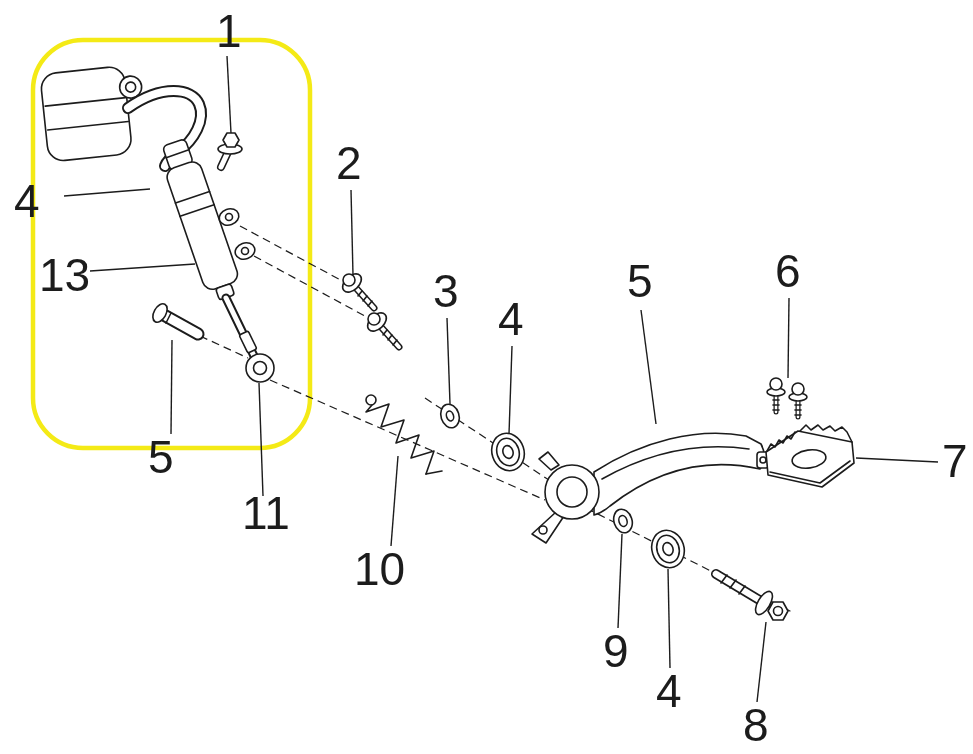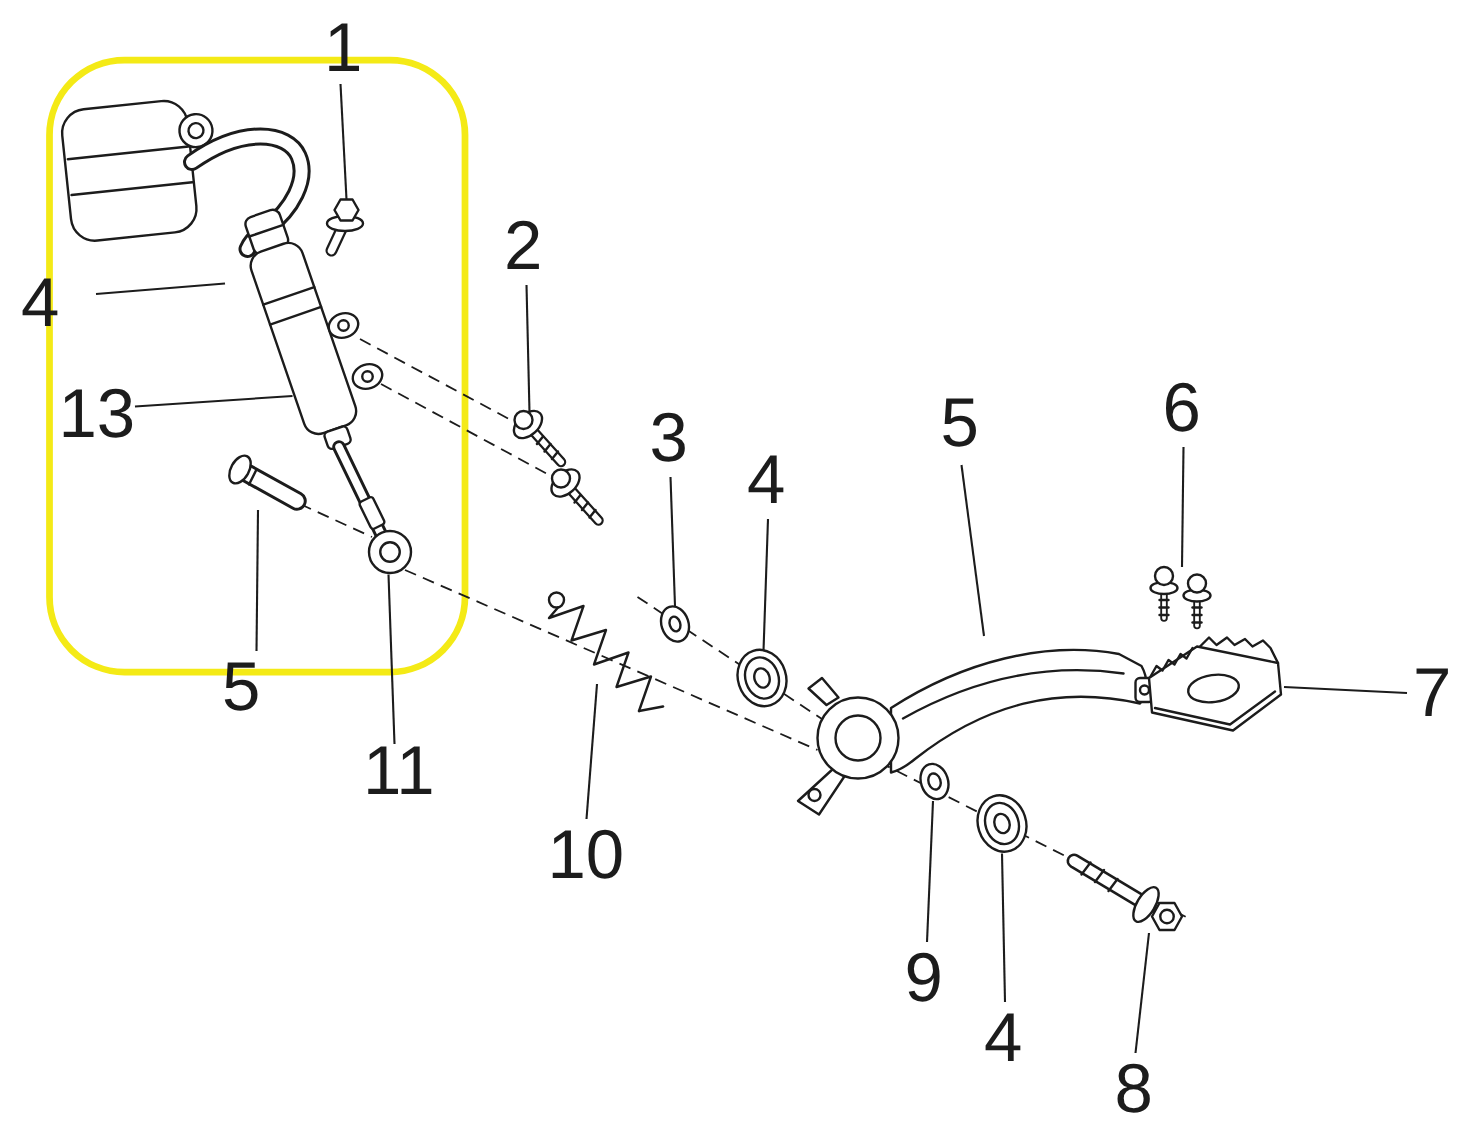--- a/index.html
+++ b/index.html
@@ -206,18 +206,18 @@
   <div class="callout" style="left:216px;top:8px;">1</div>
   <div class="callout" style="left:336px;top:140px;">2</div>
   <div class="callout" style="left:433px;top:268px;">3</div>
   <div class="callout" style="left:498px;top:296px;">4</div>
   <div class="callout" style="left:627px;top:258px;">5</div>
   <div class="callout" style="left:775px;top:248px;">6</div>
   <div class="callout" style="left:942px;top:438px;">7</div>
   <div class="callout" style="left:743px;top:702px;">8</div>
   <div class="callout" style="left:603px;top:628px;">9</div>
   <div class="callout" style="left:656px;top:668px;">4</div>
-  <div class="callout" style="left:365px;top:546px;text-align:center;">10</div>
+  <div class="callout" style="left:354px;top:546px;text-align:center;">10</div>
   <div class="callout" style="left:242px;top:490px;">11</div>
   <div class="callout" style="left:148px;top:434px;">5</div>
   <div class="callout" style="left:39px;top:252px;">13</div>
   <div class="callout" style="left:14px;top:178px;">4</div>
 </div>
 
 </body></html>

